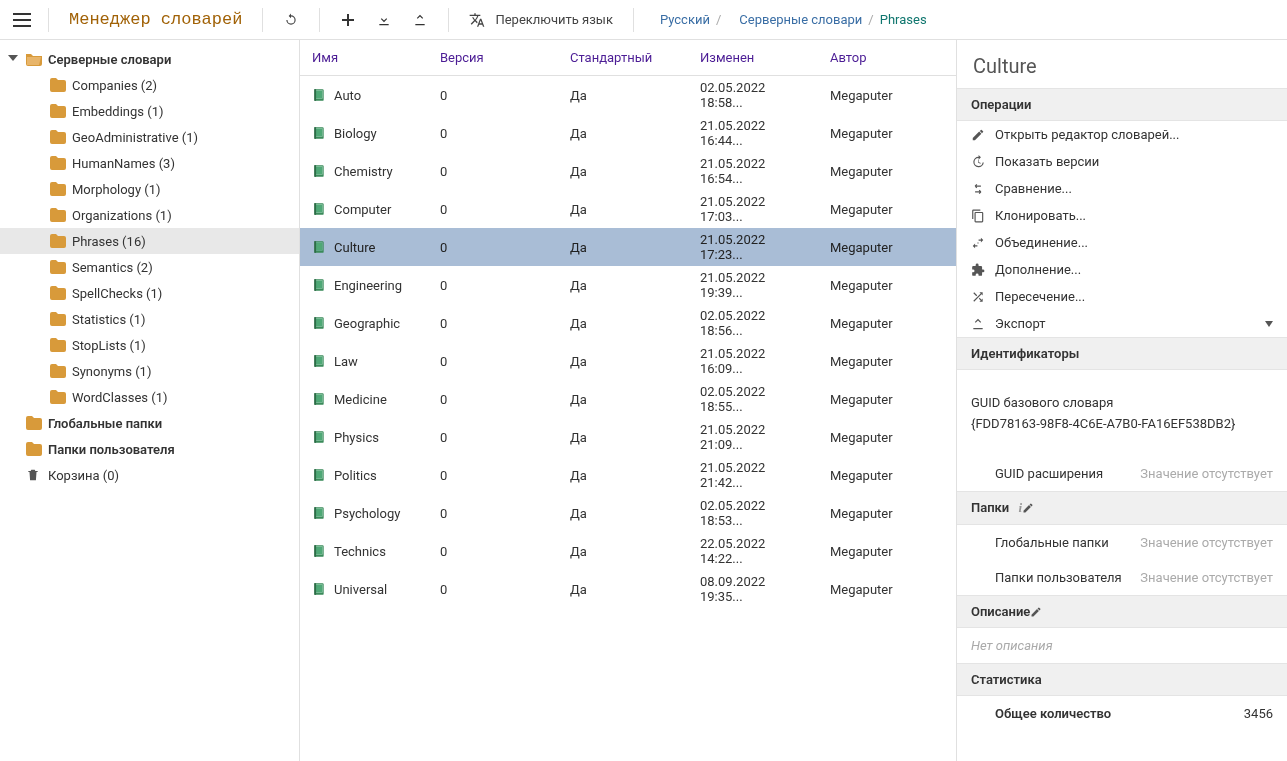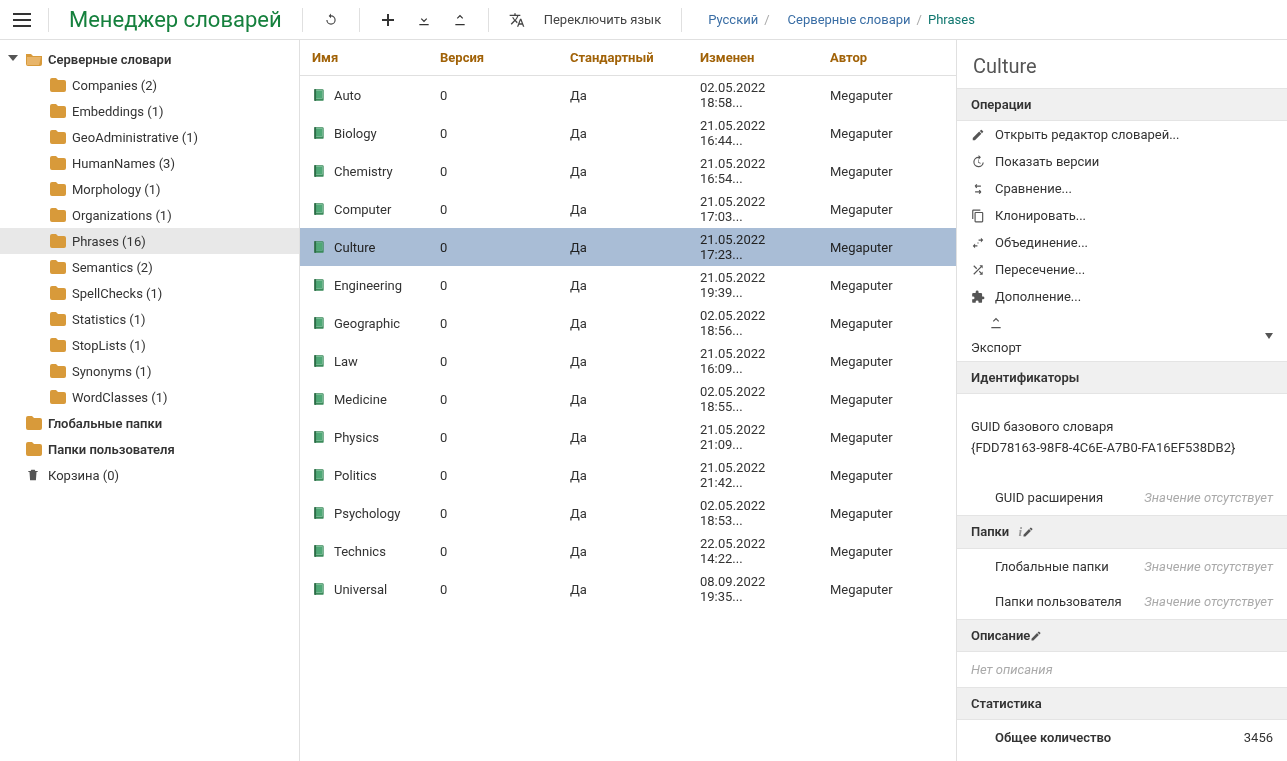--- a/index.html
+++ b/index.html
@@ -1,23 +1,23 @@
 <!DOCTYPE html>
 <html><head>
 <meta charset="utf-8">
 <style>
 * { box-sizing: border-box; margin: 0; padding: 0; }
 body { font-family: -apple-system, BlinkMacSystemFont, "Segoe UI", Roboto, Arial, sans-serif; font-size: 13px; color: #333; background: #fff; width: 1287px; height: 761px; overflow: hidden; }
 
 .topbar { height: 40px; border-bottom: 1px solid #e0e0e0; display: flex; align-items: center; padding: 0 10px; gap: 8px; }
 .topbar .burger { width: 24px; height: 24px; display: flex; align-items: center; justify-content: center; cursor: pointer; }
-.topbar .title { font-size: 22px; color: #15803d; padding: 0 6px; }
+.topbar .title { font-size: 17px; color: #a16207; padding: 0 6px; font-family: Liberation Mono, monospace; }
 .topbar .sep { width: 1px; height: 24px; background: #e0e0e0; margin: 0 6px; }
 .topbar .tbtn { width: 28px; height: 28px; display: flex; align-items: center; justify-content: center; cursor: pointer; color: #444; border-radius: 3px; }
-.topbar .lang-switch { display: flex; align-items: center; gap: 19px; cursor: pointer; color: #444; padding: 0 6px; }
+.topbar .lang-switch { display: flex; align-items: center; gap: 10px; cursor: pointer; color: #444; padding: 0 6px; }
 .topbar .crumbs { display: flex; align-items: center; gap: 6px; color: #666; }
 .topbar .crumbs .crumb-link { color: #3a6ea5; cursor: pointer; margin-left: 12px; }
 .topbar .crumbs .crumb-sep { color: #aaa; }
 .topbar .crumbs .crumb-current { color: #0f766e; }
 
 .main { display: flex; height: calc(100% - 40px); }
 
 .sidebar { width: 300px; border-right: 1px solid #e0e0e0; padding-top: 6px; overflow-y: auto; }
 .tree-item { display: flex; align-items: center; height: 26px; padding: 0 8px; cursor: pointer; gap: 6px; }
 .tree-item.selected { background: #e8e8e8; }
@@ -28,44 +28,44 @@
 .tree-item .label { font-size: 13px; color: #333; }
 .tree-item.root .label { font-weight: 600; }
 .tree-item.folder-top .label { font-weight: 600; }
 
 .folder-closed { fill: #d89a3a; }
 .folder-open { fill: #d89a3a; }
 .trash-icon { fill: #555; }
 
 .content { flex: 1; display: flex; flex-direction: column; border-right: 1px solid #e0e0e0; }
 .table { width: 100%; border-collapse: collapse; }
-.table thead th { text-align: left; font-weight: 700; font-size: 13px; padding: 10px 8px 10px 12px; border-bottom: 1px solid #e0e0e0; color: #a16207; }
+.table thead th { text-align: left; font-weight: 400; font-size: 13px; padding: 10px 8px 10px 12px; border-bottom: 1px solid #e0e0e0; color: #4c1d95; }
 .table tbody tr { height: 26px; cursor: pointer; }
 .table tbody tr.selected { background: #a9bdd6; }
 .table tbody td { padding: 4px 8px 4px 12px; font-size: 13px; color: #333; }
 .table tbody tr.selected td { color: #222; }
 .dict-name { display: flex; align-items: center; gap: 8px; }
 .dict-icon { width: 14px; height: 14px; flex-shrink: 0; }
 .col-name { width: 128px; }
 .col-ver { width: 130px; }
 .col-std { width: 130px; }
 .col-mod { width: 130px; }
 .col-auth { width: auto; }
 
 .detail { width: 330px; overflow-y: auto; }
 .detail-title { font-size: 20px; color: #555; padding: 14px 16px 10px; }
 .section-h { background: #f0f0f0; padding: 8px 14px; font-weight: 600; font-size: 13px; color: #333; border-top: 1px solid #e4e4e4; border-bottom: 1px solid #e4e4e4; display: flex; align-items: center; justify-content: flex-start; }
 .op-item { display: flex; align-items: center; gap: 10px; padding: 6px 14px; cursor: pointer; color: #333; }
 .op-item .op-icon { width: 14px; height: 14px; flex-shrink: 0; color: #555; }
 .op-item.has-caret { justify-content: space-between; }
-.op-item .op-left { display:flex; align-items:center; gap:10px;flex-direction:column; }
+.op-item .op-left { display:flex; align-items:center; gap:10px; }
 .kv { padding: 10px 14px; display: flex; justify-content: space-between; align-items: flex-start; gap: 10px;}
 .kv .k { color: #333; font-size: 13px; margin-left: 24px; }
 .kv .v { color: #333; font-size: 13px; text-align: right; }
-.kv .v.miss { color: #aaa; font-style: italic; }
+.kv .v.miss { color: #aaa; }
 .kv-block { padding: 25px 14px; }
 .kv-block .k { color:#333; font-size:13px; margin-bottom:6px; }
 .desc-empty { padding: 10px 14px; color: #aaa; font-style: italic; }
 .section-h .info-icon { color:#999; margin-left:6px; font-style: italic; font-weight:bold; font-family: serif;}
 .section-h .edit-icon { cursor:pointer; }
 
 svg { display: block; }
 </style>
 </head>
 <body>
@@ -608,32 +608,32 @@
         <span class="op-icon">
           <svg width="14" height="14" viewBox="0 0 24 24">
             <path fill="#555" d="M17 3l4 4-4 4V8h-4V6h4V3zM7 21l-4-4 4-4v3h4v2H7v3zM11 11h2v2h-2z"></path>
           </svg>
         </span>
         <span>Объединение...</span>
       </div>
     <div class="op-item">
         <span class="op-icon">
           <svg width="14" height="14" viewBox="0 0 24 24">
-            <path fill="#555" d="M10.59 9.17L5.41 4 4 5.41l5.17 5.17 1.42-1.41zM14.5 4l2.04 2.04L4 18.59 5.41 20 18.04 7.46 20 9.5V4h-5.5zm.33 9.41l-1.41 1.42 3.13 3.13L14.5 20H20v-5.5l-2.04 2.04-3.13-3.13z"></path>
-          </svg>
-        </span>
-        <span>Пересечение...</span>
+            <path fill="#555" d="M20.5 11H19V7a2 2 0 0 0-2-2h-4V3.5a2.5 2.5 0 0 0-5 0V5H4a2 2 0 0 0-2 2v4h1.5a2.5 2.5 0 0 1 0 5H2v4a2 2 0 0 0 2 2h4v-1.5a2.5 2.5 0 0 1 5 0V22h4a2 2 0 0 0 2-2v-4h1.5a2.5 2.5 0 0 0 0-5z"></path>
+          </svg>
+        </span>
+        <span>Дополнение...</span>
       </div>
     <div class="op-item">
         <span class="op-icon">
           <svg width="14" height="14" viewBox="0 0 24 24">
-            <path fill="#555" d="M20.5 11H19V7a2 2 0 0 0-2-2h-4V3.5a2.5 2.5 0 0 0-5 0V5H4a2 2 0 0 0-2 2v4h1.5a2.5 2.5 0 0 1 0 5H2v4a2 2 0 0 0 2 2h4v-1.5a2.5 2.5 0 0 1 5 0V22h4a2 2 0 0 0 2-2v-4h1.5a2.5 2.5 0 0 0 0-5z"></path>
-          </svg>
-        </span>
-        <span>Дополнение...</span>
+            <path fill="#555" d="M10.59 9.17L5.41 4 4 5.41l5.17 5.17 1.42-1.41zM14.5 4l2.04 2.04L4 18.59 5.41 20 18.04 7.46 20 9.5V4h-5.5zm.33 9.41l-1.41 1.42 3.13 3.13L14.5 20H20v-5.5l-2.04 2.04-3.13-3.13z"></path>
+          </svg>
+        </span>
+        <span>Пересечение...</span>
       </div>
     <div class="op-item has-caret">
       <span class="op-left">
           <span class="op-icon">
             <svg width="14" height="14" viewBox="0 0 24 24">
               <path fill="#555" d="M12 16V6l-4 4L6.6 8.6 12 3l5.4 5.6L16 10l-4-4v10zm-8 3h16v2H4z"></path>
             </svg>
           </span>
           <span>Экспорт</span>
         </span>

